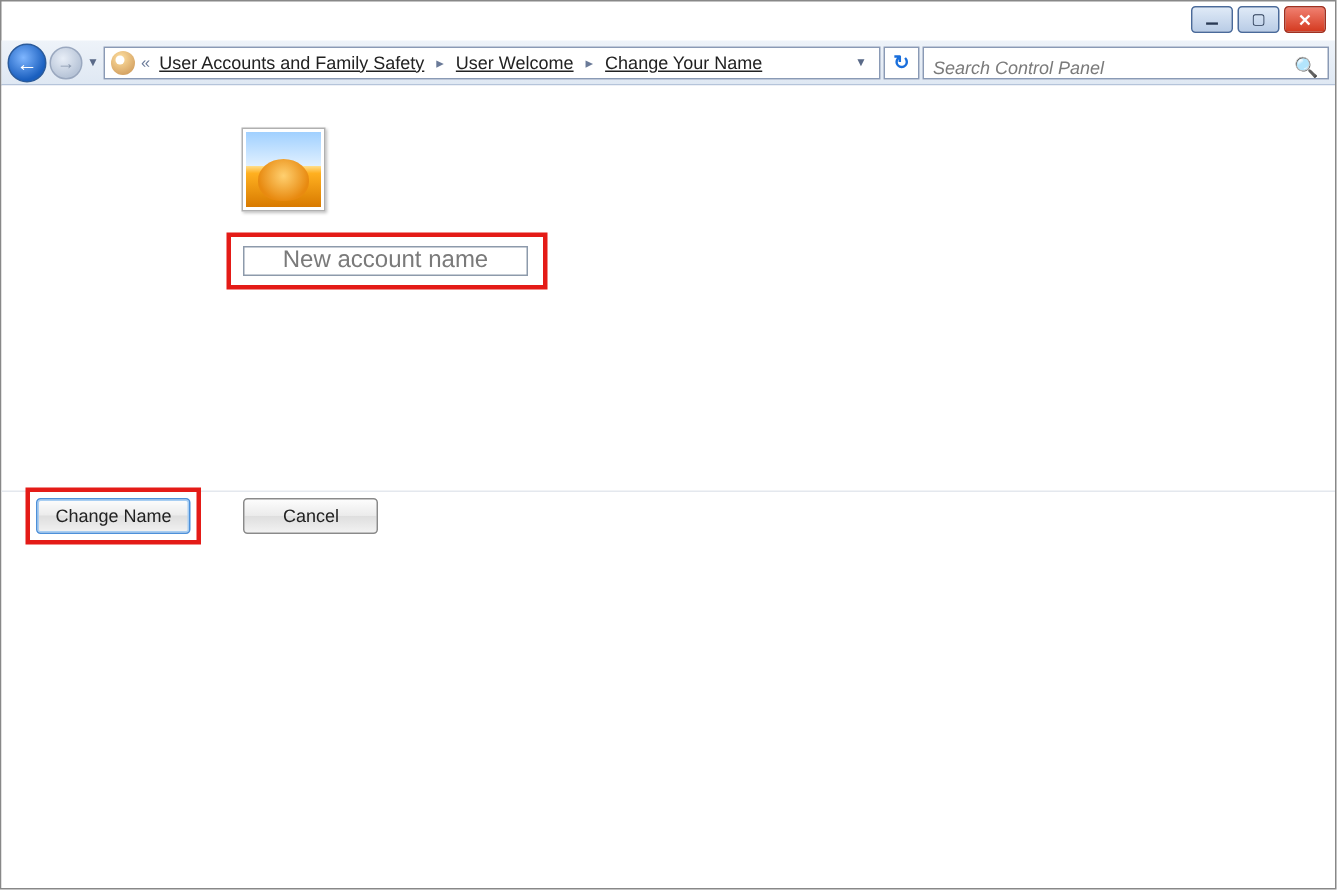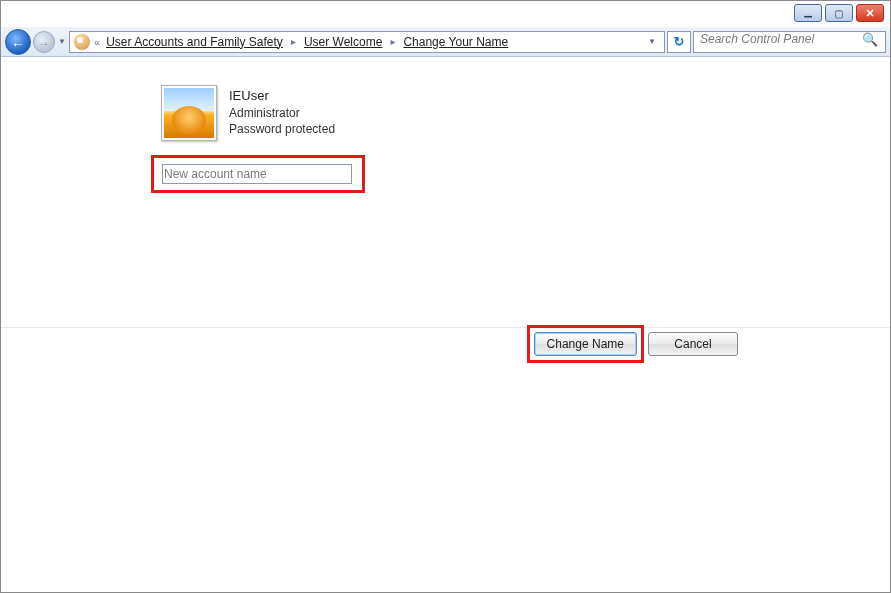--- a/index.html
+++ b/index.html
@@ -123,26 +123,26 @@
   .refresh-box {
     width: 24px; height: 22px;
     border: 1px solid #8a9ab5;
     background:#fff;
     display:flex;align-items:center;justify-content:center;
     color:#1a6fdc; font-size:13px;
   }
   .refresh-box::after{content:"↻"; font-weight:bold;}
 
   .search-box {
-    width: 193px;
+    width: 271px;
     height: 22px;
     background: #fff;
     border: 1px solid #8a9ab5;
     display: flex;
-    align-items: flex-start;
+    align-items: flex-end;
     padding: 0 6px;
     color: #7a7a7a;
     font-style: italic;
     justify-content: space-between;
   }
   .search-icon { color:#5a7ab0; font-style: normal; font-size:13px; }
   .search-icon::after{content:"🔍"; font-style:normal;}
 
   
   .content {
@@ -197,47 +197,46 @@
     border: 3px solid #e41b17;
     padding: 6px 8px 6px 8px;
     width: 214px;
   }
   .name-input {
     width: 190px;
     height: 20px;
     border: 1px solid #8d9aab;
     background: #fff;
     padding: 2px 1px;
-    font-size: 12px;
+    font-size: 16px;
     color: #7a7a7a;
-    display:flex; align-items:center;
+    display:flex; align-items:center;justify-content:center;
   }
   .help-text {
     margin-top: 4px;
     margin-left: 2px;
     font-size: 12px;
     color: #333;
   }
 
   hr.sep {
     border: none;
     border-top: 1px solid #e4e8ee;
     margin: 18px 0 12px 0;
     position: absolute;
     left: 0; right: 0;
     top: 252px;
   }
 
   .button-row {
     position: absolute;
     top: 268px;
-    left: 0; right: 0;
-    display: flex;
-    justify-content: flex-end;
-    gap: 4px;
+    left: 16px; right: 0;
+    display: flex;
+    gap: 28px;
     padding-right: 152px;
   }
   .btn-highlight {
     border: 3px solid #e41b17;
     padding: 4px;
   }
   button.win7 {
     min-width: 90px;
     height: 24px;
     font-size: 12px;
@@ -287,25 +286,20 @@
   </div>
 </div>
 
 <div class="content">
   <div class="inner">
 
     <div class="user-block">
       <div class="avatar">
         <div class="avatar-img"></div>
       </div>
-      <div class="user-text">
-        <div class="uname">IEUser</div>
-        <div>Administrator</div>
-        <div>Password protected</div>
-      </div>
     </div>
 
     <div class="input-wrap">
       <div class="name-input">
         <span>New account name</span>
       </div>
     </div>
 
   </div>
 

